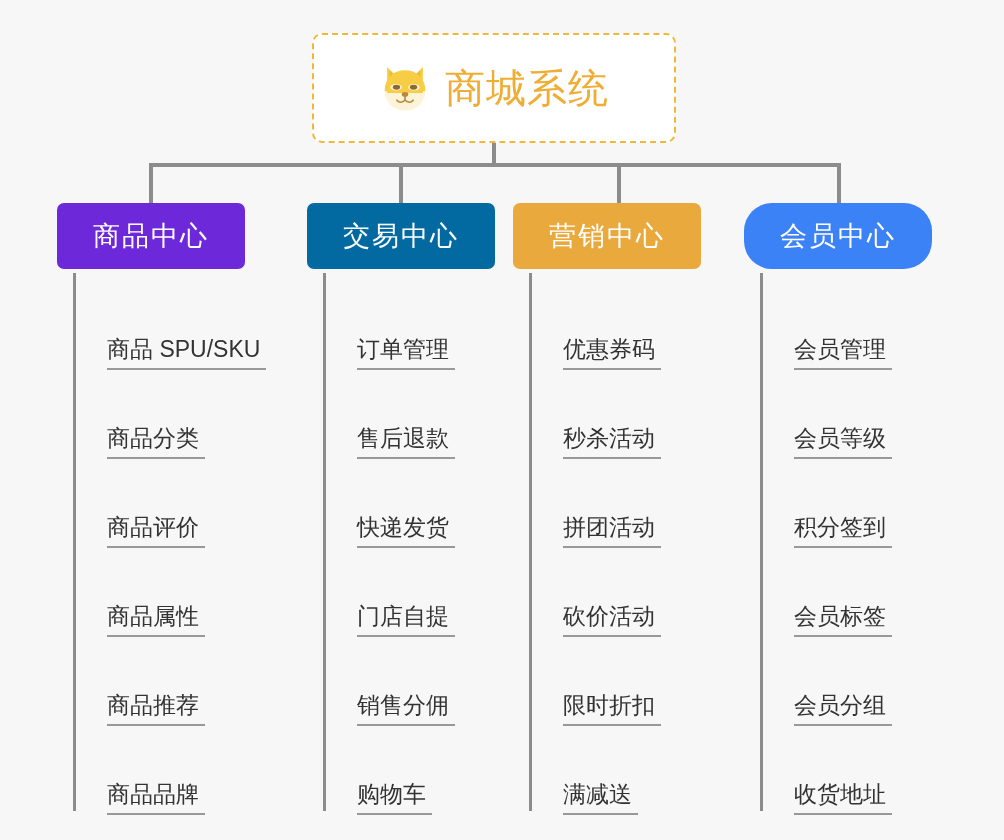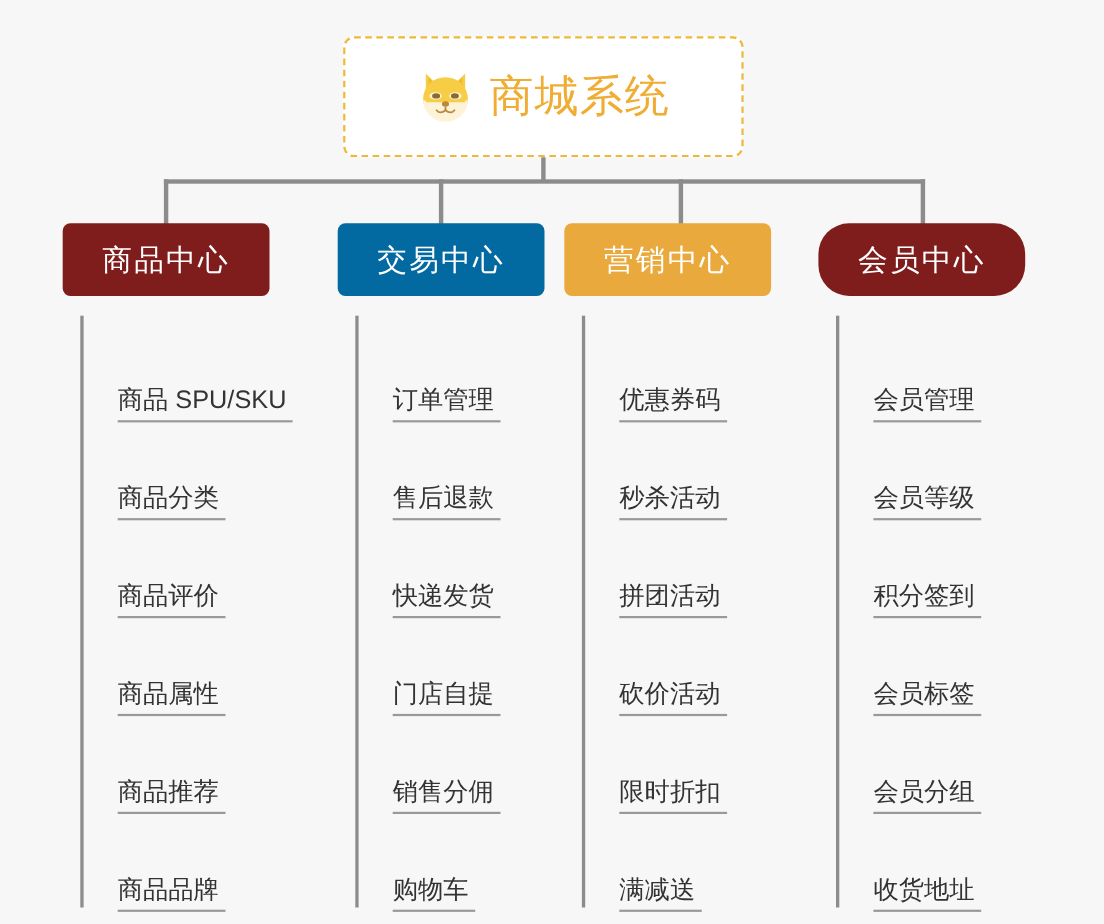--- a/index.html
+++ b/index.html
@@ -70,21 +70,21 @@
     display: flex;
     align-items: center;
     justify-content: center;
     color: #ffffff;
     font-size: 27px;
     letter-spacing: 2px;
     white-space: nowrap;
   }
   .items {
     position: relative;
-    margin-top: 18px;
+    margin-top: 4px;
     padding-top: 14px;
     padding-left: 0;
   }
   .items::before {
     content: "";
     position: absolute;
     left: 16px;
     top: 0;
     bottom: 10px;
     width: 3px;
@@ -109,24 +109,24 @@
     padding: 0 6px 6px 0;
     display: inline-block;
   }
 
   
   .col-goods  { left: 57px;  width: 250px; }
   .col-trade  { left: 307px; width: 215px; }
   .col-market { left: 513px; width: 215px; }
   .col-member { left: 744px; width: 215px; }
 
-  .col-goods  .cat-box { width: 188px; background: #7f1d1d; }
+  .col-goods  .cat-box { width: 188px; background: #6d28d9; }
   .col-trade  .cat-box { width: 188px; background: #0369a1; }
   .col-market .cat-box { width: 188px; background: #eaa93c; }
-  .col-member .cat-box { width: 188px; background: #7f1d1d; border-radius: 28px; }
+  .col-member .cat-box { width: 188px; background: #3b82f6; border-radius: 28px; }
 </style>
 </head>
 <body>
 
 <div id="canvas">
 
   <div class="root-node">
     <span class="shiba-icon">
       <svg viewBox="0 0 64 64" width="52" height="52" aria-hidden="true">
         <path d="M10 6 L10 24 L22 18 Z" fill="#f7cd46"></path>

